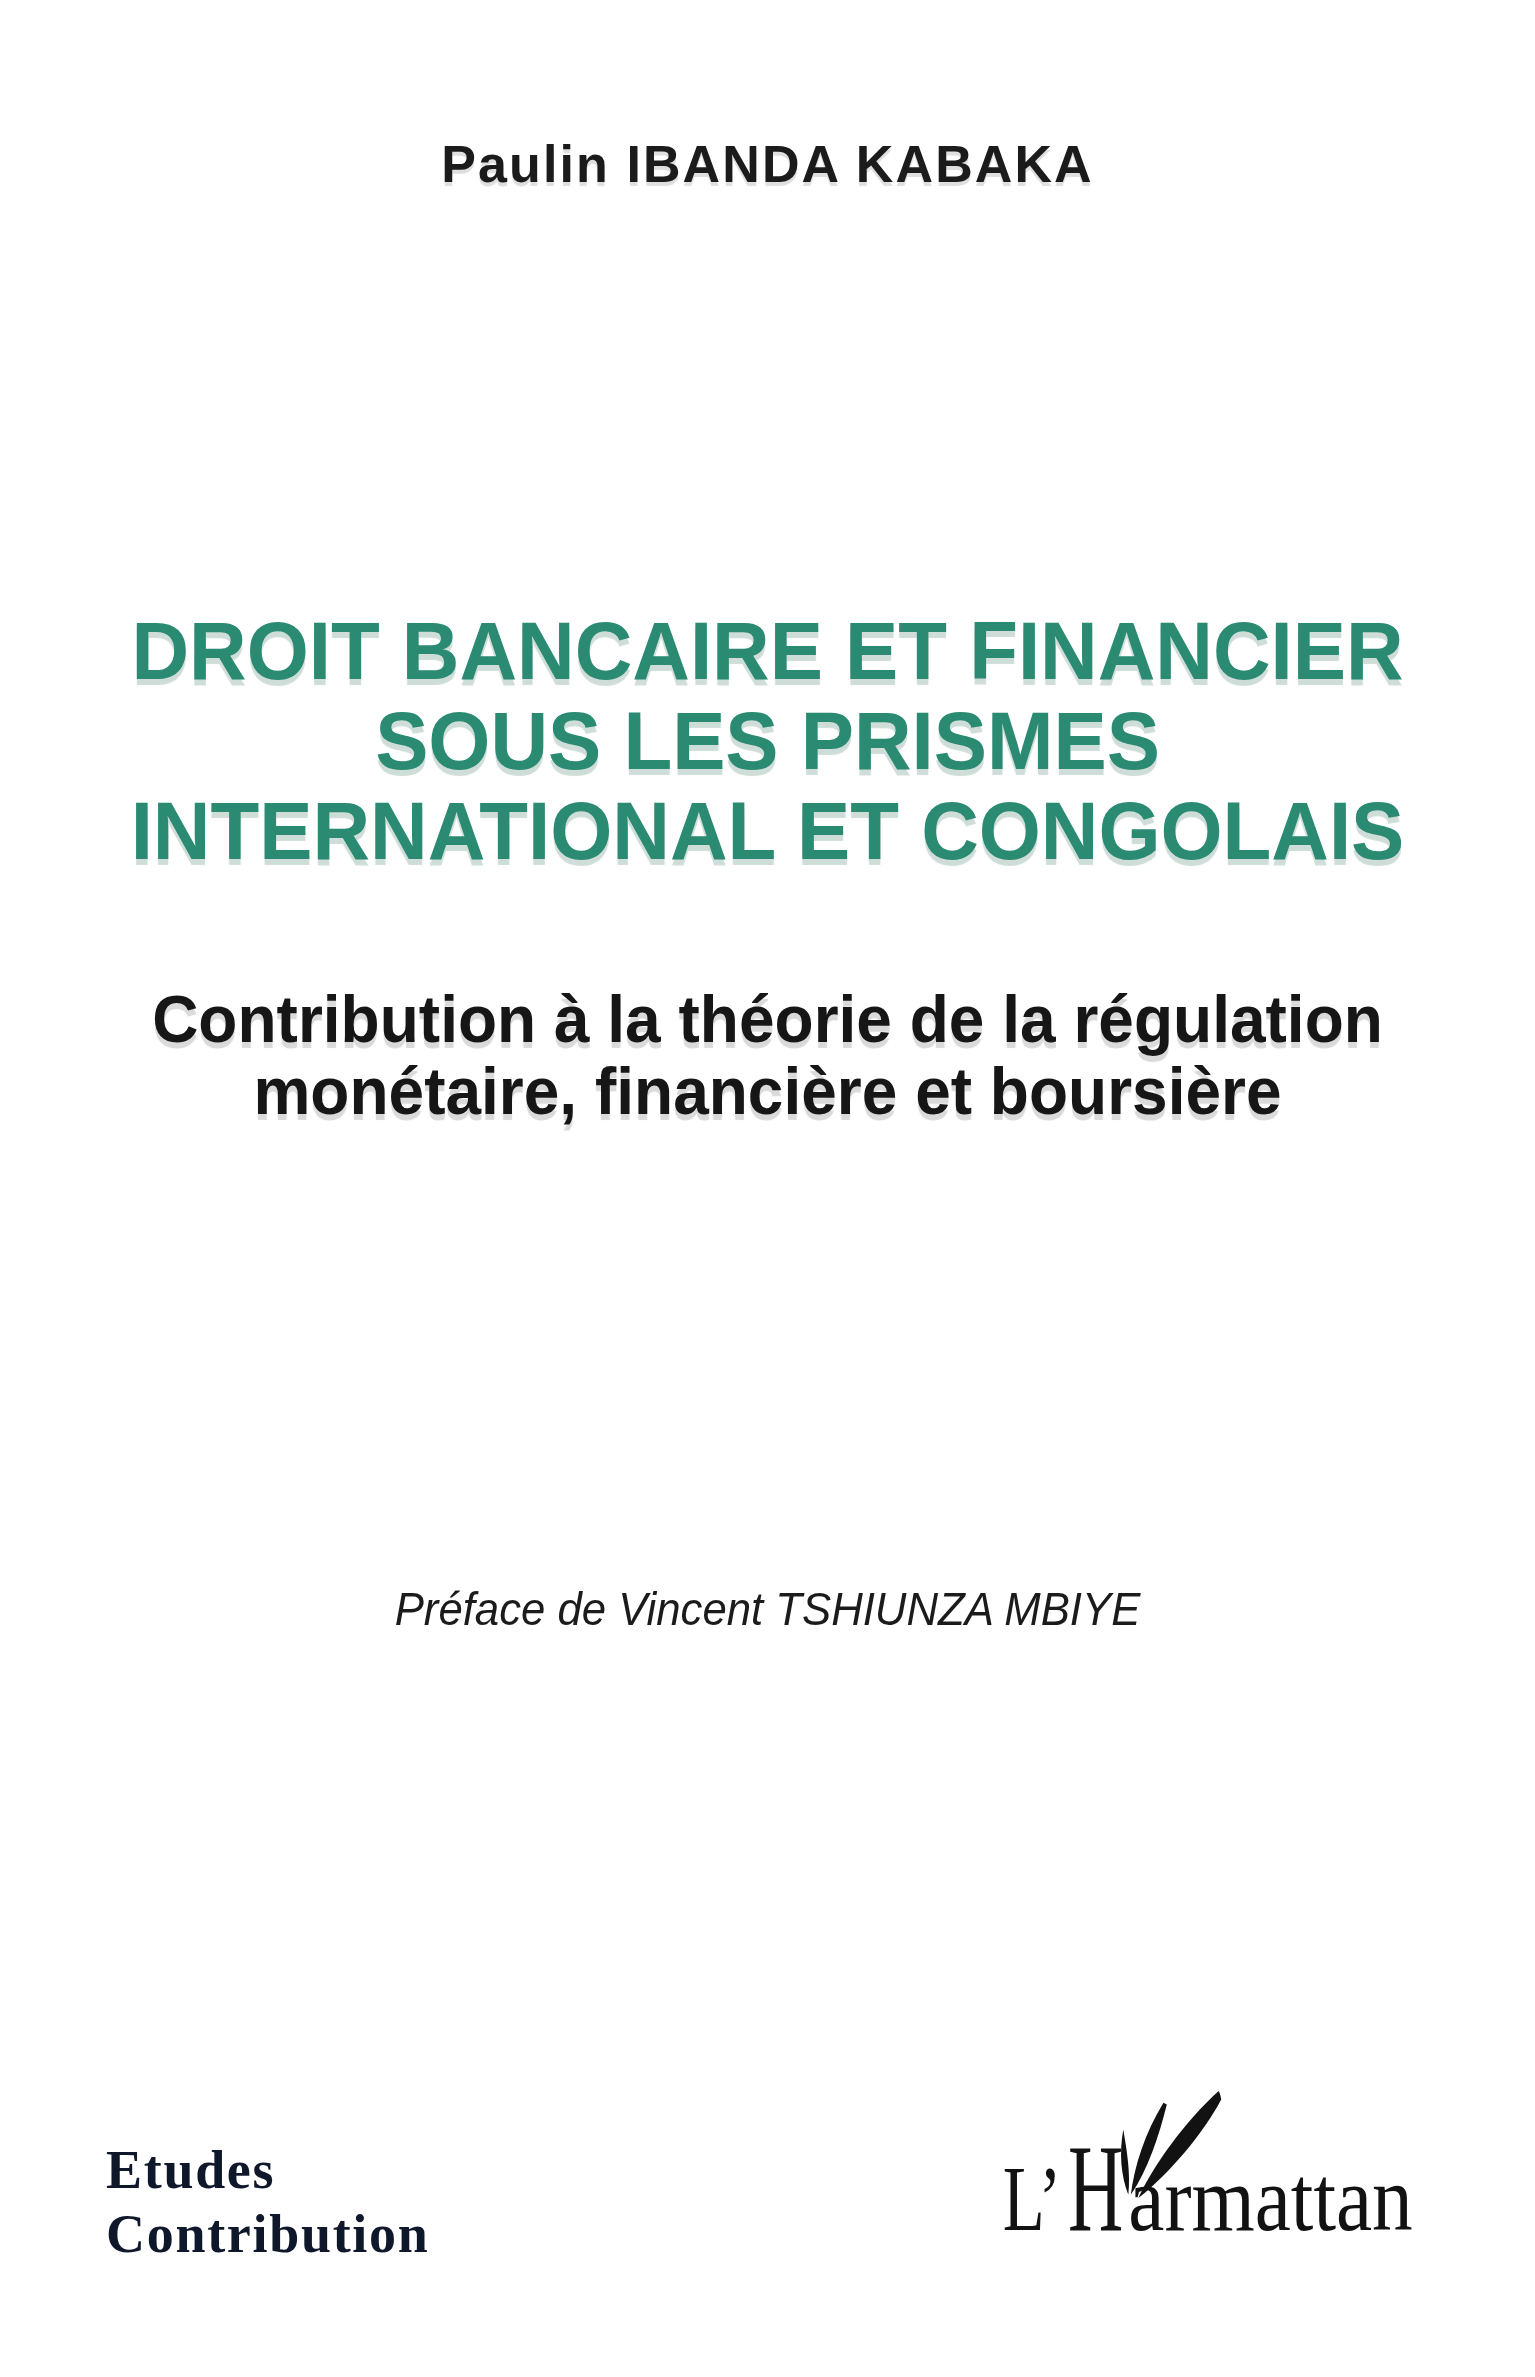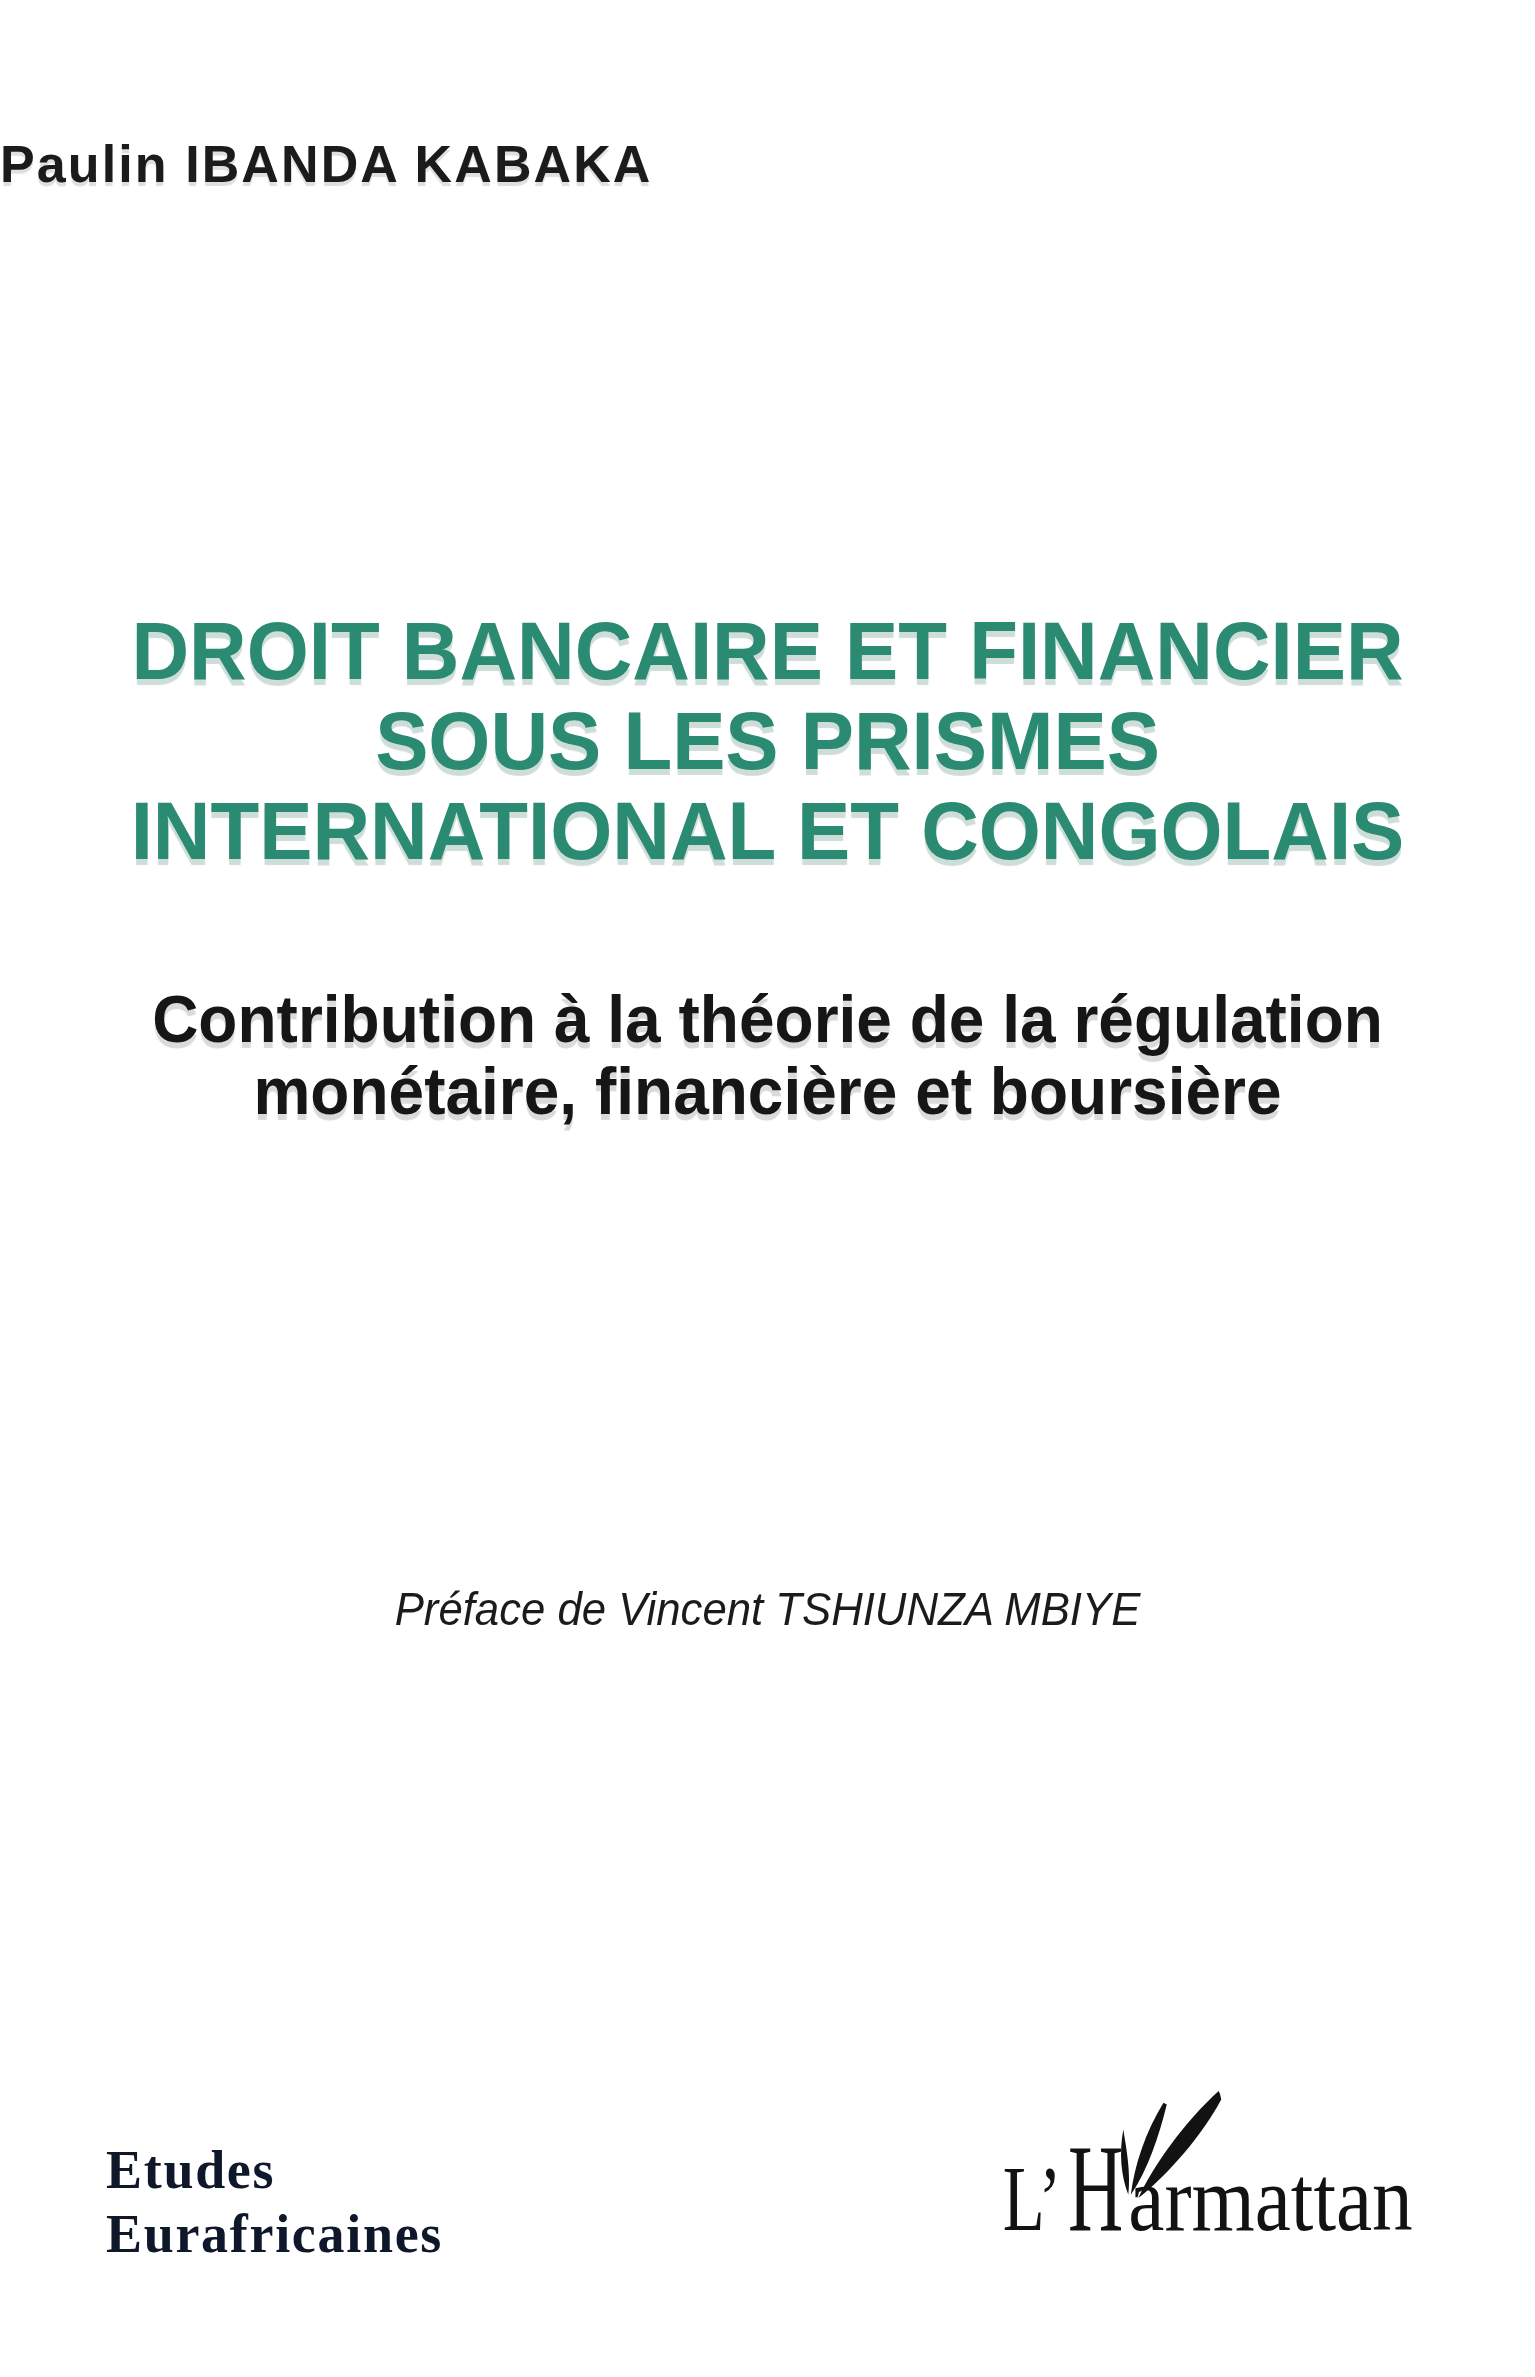--- a/index.html
+++ b/index.html
@@ -14,21 +14,21 @@
     overflow: hidden;
     font-family: "Liberation Sans", "DejaVu Sans", sans-serif;
     color: #1b1b1b;
   }
   .abs { position: absolute; }
 
   .author {
     top: 134px;
     left: 0;
     width: 100%;
-    text-align: left;
+    text-align: center;
     font-size: 52px;
     font-weight: bold;
     letter-spacing: 2.1px;
     color: #1b1b1b;
     text-shadow: 0 4.2px 0.8px rgba(140,140,140,0.28);
     white-space: nowrap;
   }
 
   .title {
     top: 606px;
@@ -110,21 +110,21 @@
 
 <div class="abs subtitle">
   <div>Contribution à la théorie de la régulation</div>
   <div>monétaire, financière et boursière</div>
 </div>
 
 <div class="abs preface">Préface de Vincent TSHIUNZA MBIYE</div>
 
 <div class="abs collection">
   <div>Etudes</div>
-  <div>Eurafricaines</div>
+  <div>Contribution</div>
 </div>
 
 <div class="abs publisher">
   <svg viewBox="0 0 524 196" xmlns="http://www.w3.org/2000/svg">
 
     <g fill="#121212">
       <path d="M150,52 C145,80 147,106 156,130 C159,104 154,76 150,52 Z"></path>
       <path d="M198,20 C176,56 163,96 159,130 C180,99 193,58 202,22 Z"></path>
       <path d="M264,6 C224,42 185,96 168,134 C204,105 245,58 267,16 C266,10 265,8 264,6 Z"></path>
     </g>

